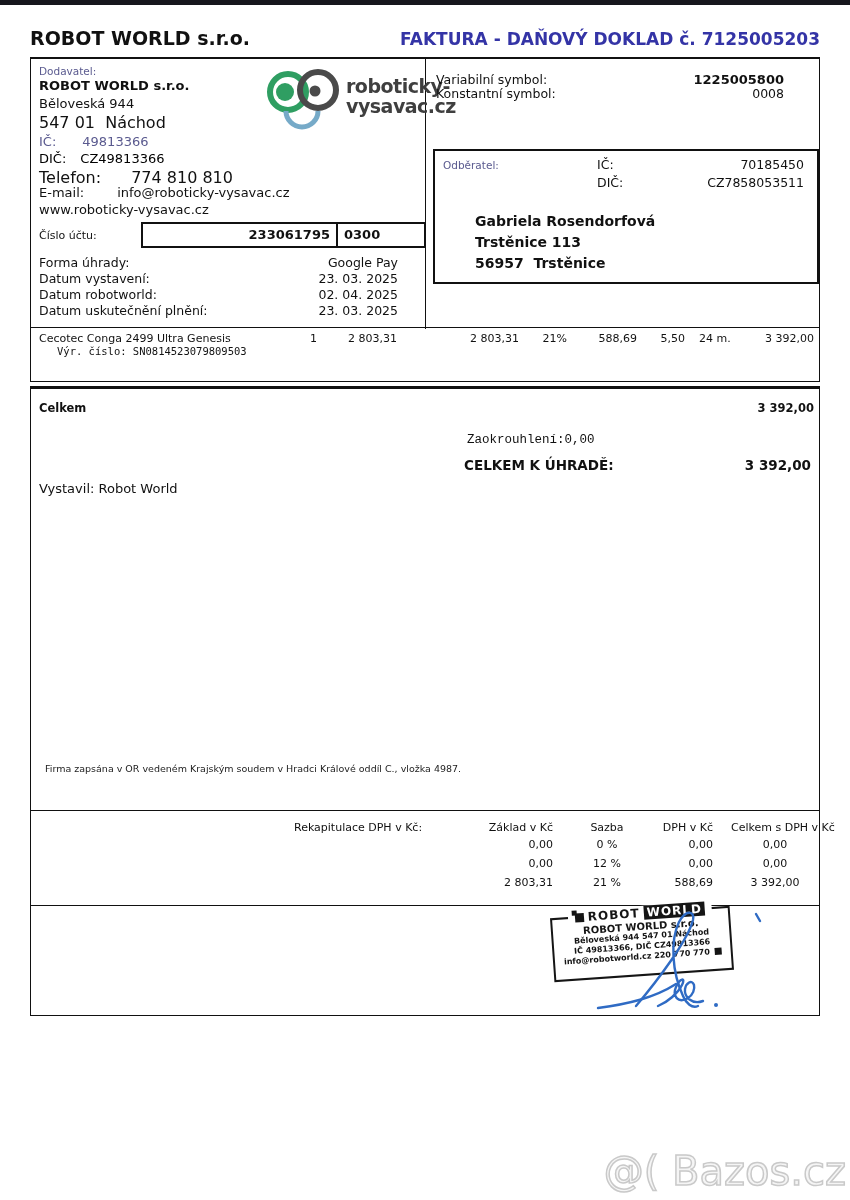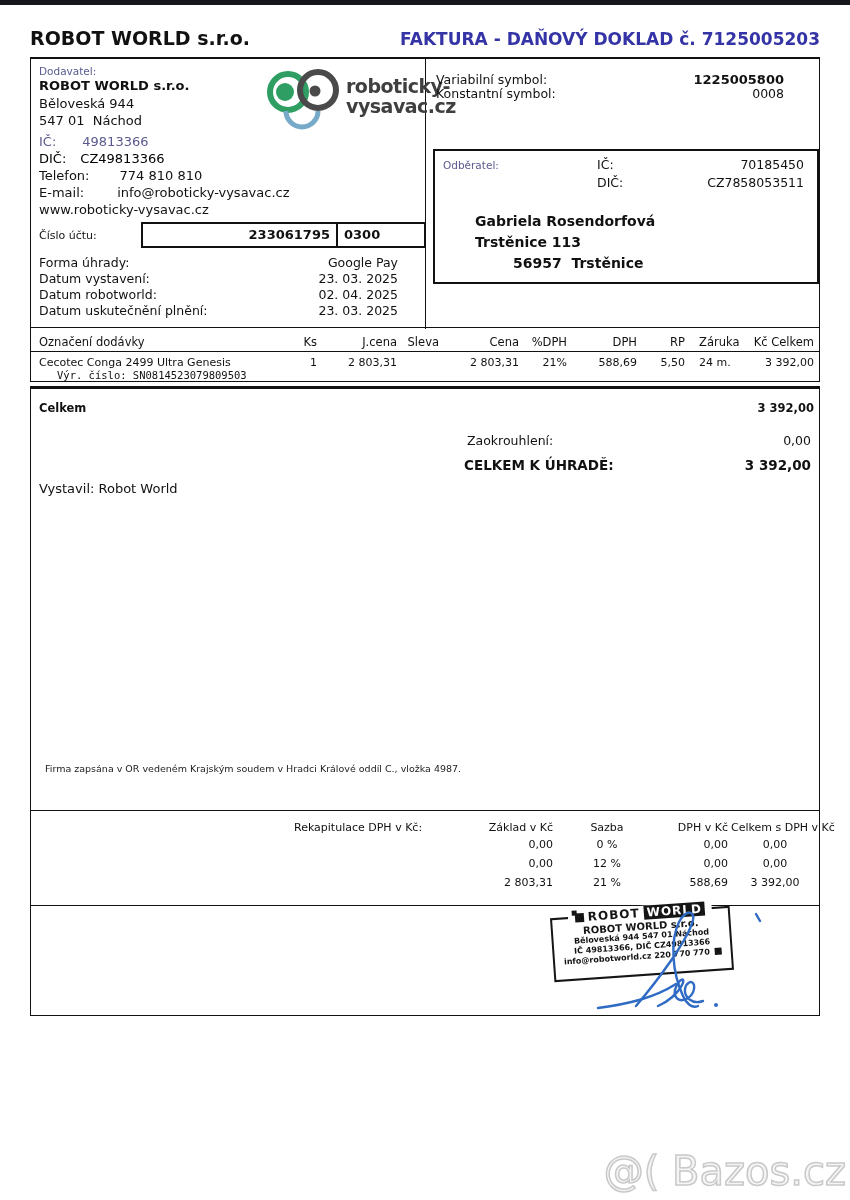--- a/index.html
+++ b/index.html
@@ -16,26 +16,26 @@
 
   
   .sec-top {
     position:absolute; left:30px; top:57px; width:790px; height:270px;
     border-top:2px solid #111; border-left:1.5px solid #111; border-right:1.5px solid #111;
   }
   .left-panel { position:absolute; left:0; top:0; width:395px; height:270px; border-right:1.5px solid #111; }
   .sup-label { position:absolute; left:8px; top:6px; font-size:10.5px; color:#5a5a8f; }
   .sup-name { position:absolute; left:8px; top:19px; font-size:13px; font-weight:bold; }
   .sup-street { position:absolute; left:8px; top:37px; font-size:13px; }
-  .sup-city { position:absolute; left:8px; top:54px; font-size:13px; white-space:pre; }
+  .sup-city { position:absolute; left:8px; top:54px; font-size:16px; white-space:pre; }
   .sup-ic   { position:absolute; left:8px; top:75px;  font-size:13px; color:#5a5a8f; }
   .sup-ic .val { margin-left:26px; }
   .sup-dic  { position:absolute; left:8px; top:92px;  font-size:13px; color:#000000; }
   .sup-dic .val { margin-left:14px; }
-  .sup-tel  { position:absolute; left:8px; top:109px; font-size:13px; }
+  .sup-tel  { position:absolute; left:8px; top:109px; font-size:16px; }
   .sup-tel .val { margin-left:30px; }
   .sup-mail { position:absolute; left:8px; top:126px; font-size:13px; }
   .sup-mail .val { margin-left:33px; }
   .sup-web  { position:absolute; left:8px; top:143px; font-size:13px; }
 
   .logo { position:absolute; left:231px; top:8px; width:162px; height:70px; display:flex; align-items:flex-start; }
   .logo-text { font-size:19px; font-weight:bold; color:#3f3f3f; line-height:20px; margin-top:9px; letter-spacing:-0.5px; }
 
   .acct-row { position:absolute; left:0; top:163px; width:395px; height:26px; }
   .acct-label { position:absolute; left:8px; top:7px; font-size:11px; }
@@ -51,21 +51,21 @@
   .sym-row.r1 { top:13px;gap:14px; } .sym-row.r2 { top:27px; }
   .sym-val-bold { font-weight:bold; font-size:13px; }
 
   .cust-box { position:absolute; left:402px; top:90px; width:386px; height:135px; border:2px solid #111; }
   .cust-label { position:absolute; left:8px; top:8px; font-size:10.5px; color:#5a5a8f; }
   .cust-ic-lbl  { position:absolute; left:162px; top:6px;  font-size:12.5px; }
   .cust-dic-lbl { position:absolute; left:162px; top:24px; font-size:12.5px; }
   .cust-ic-val  { position:absolute; right:13px; top:6px;  font-size:12.5px; }
   .cust-dic-val { position:absolute; right:13px; top:24px; font-size:12.5px; }
   .cust-addr { position:absolute; left:40px; top:60px; font-size:14px; font-weight:bold; line-height:21px; }
-  .cust-addr .pre { white-space:pre;margin-left:38px; }
+  .cust-addr .pre { white-space:pre; }
 
   
   .sec-table {
     position:absolute; left:30px; top:327px; width:790px; height:55px;
     border-top:1.5px solid #111; border-left:1.5px solid #111; border-right:1.5px solid #111; border-bottom:1px solid #111;
   }
   .tgrid { display:grid; grid-template-columns:260px 26px 80px 42px 80px 48px 70px 48px 68px 1fr; }
   .tgrid > div { overflow:visible; white-space:nowrap; }
   .thead { height:24px; border-bottom:1.5px solid #111; align-items:center; font-size:11.5px; }
   .thead > div { padding-top:5px; }
@@ -80,35 +80,35 @@
   .line-thick { position:absolute; left:30px; top:386px; width:790px; height:3px; background:#111; }
 
   
   .sec-totals {
     position:absolute; left:30px; top:389px; width:790px; height:421px;
     border-left:1.5px solid #111; border-right:1.5px solid #111;
   }
   .row-celkem { position:absolute; left:8px; right:5px; top:12px; display:flex; justify-content:space-between; }
   .row-celkem .lbl { font-size:11.5px; font-weight:bold; }
   .row-celkem .val { font-size:11.5px; font-weight:bold; }
-  .row-round { position:absolute; left:436px; right:8px; top:44px; display:flex; justify-content:space-between; font-size:12.5px; }
+  .row-round { position:absolute; left:436px; right:8px; top:44px; display:flex; font-size:12.5px;font-family:Liberation Mono, monospace; }
   .row-due { position:absolute; left:433px; right:8px; top:68px; display:flex; justify-content:space-between; font-size:13.5px; font-weight:bold; }
   .issued { position:absolute; left:8px; top:92px; font-size:13px; }
   .legal { position:absolute; left:14px; top:374px; font-size:9.5px; color:#222; }
 
   
   .sec-recap {
     position:absolute; left:30px; top:810px; width:790px; height:96px;
     border:1.5px solid #111; border-top-width:1.5px;
   }
   .rgrid { display:grid; grid-template-columns:450px 72px 108px 70px 1fr; font-size:11px; white-space:nowrap; }
   .rgrid .g1 { padding-left:263px; text-align:left; }
   .rgrid .g2 { text-align:right; }
   .rgrid .g3 { text-align:center; }
-  .rgrid .g4 { text-align:right; padding-right:3px; }
+  .rgrid .g4 { text-align:right; padding-right:18px; }
   .rgrid .g5 { text-align:center; }
   .rhead { margin-top:10px; }
   .rrow1 { margin-top:4px; } .rrow2 { margin-top:6px; } .rrow3 { margin-top:6px; }
 
   
   .sec-sign {
     position:absolute; left:30px; top:906px; width:790px; height:110px;
     border-left:1.5px solid #111; border-right:1.5px solid #111; border-bottom:1.5px solid #111;
   }
   .stamp {
@@ -227,32 +227,20 @@
       <div class="cust-dic-val">CZ7858053511</div>
       <div class="cust-addr">
         <div>Gabriela Rosendorfová</div>
         <div>Trstěnice 113</div>
         <div class="pre">56957  Trstěnice</div>
       </div>
     </div>
   </div>
 
   <div class="sec-table">
-    <div class="tgrid thead">
-      <div class="c-name">Označení dodávky</div>
-      <div class="c-r">Ks</div>
-      <div class="c-r">J.cena</div>
-      <div class="c-r">Sleva</div>
-      <div class="c-r">Cena</div>
-      <div class="c-r">%DPH</div>
-      <div class="c-r">DPH</div>
-      <div class="c-r">RP</div>
-      <div class="c-zaruka">Záruka</div>
-      <div class="c-last">Kč Celkem</div>
-    </div>
     <div class="tgrid trow">
       <div class="c-name">
         <div class="item-name">Cecotec Conga 2499 Ultra Genesis</div>
         <div class="item-serial">Výr. číslo: SN0814523079809503</div>
       </div>
       <div class="c-r">1</div>
       <div class="c-r">2 803,31</div>
       <div class="c-r"></div>
       <div class="c-r">2 803,31</div>
       <div class="c-r">21%</div>

